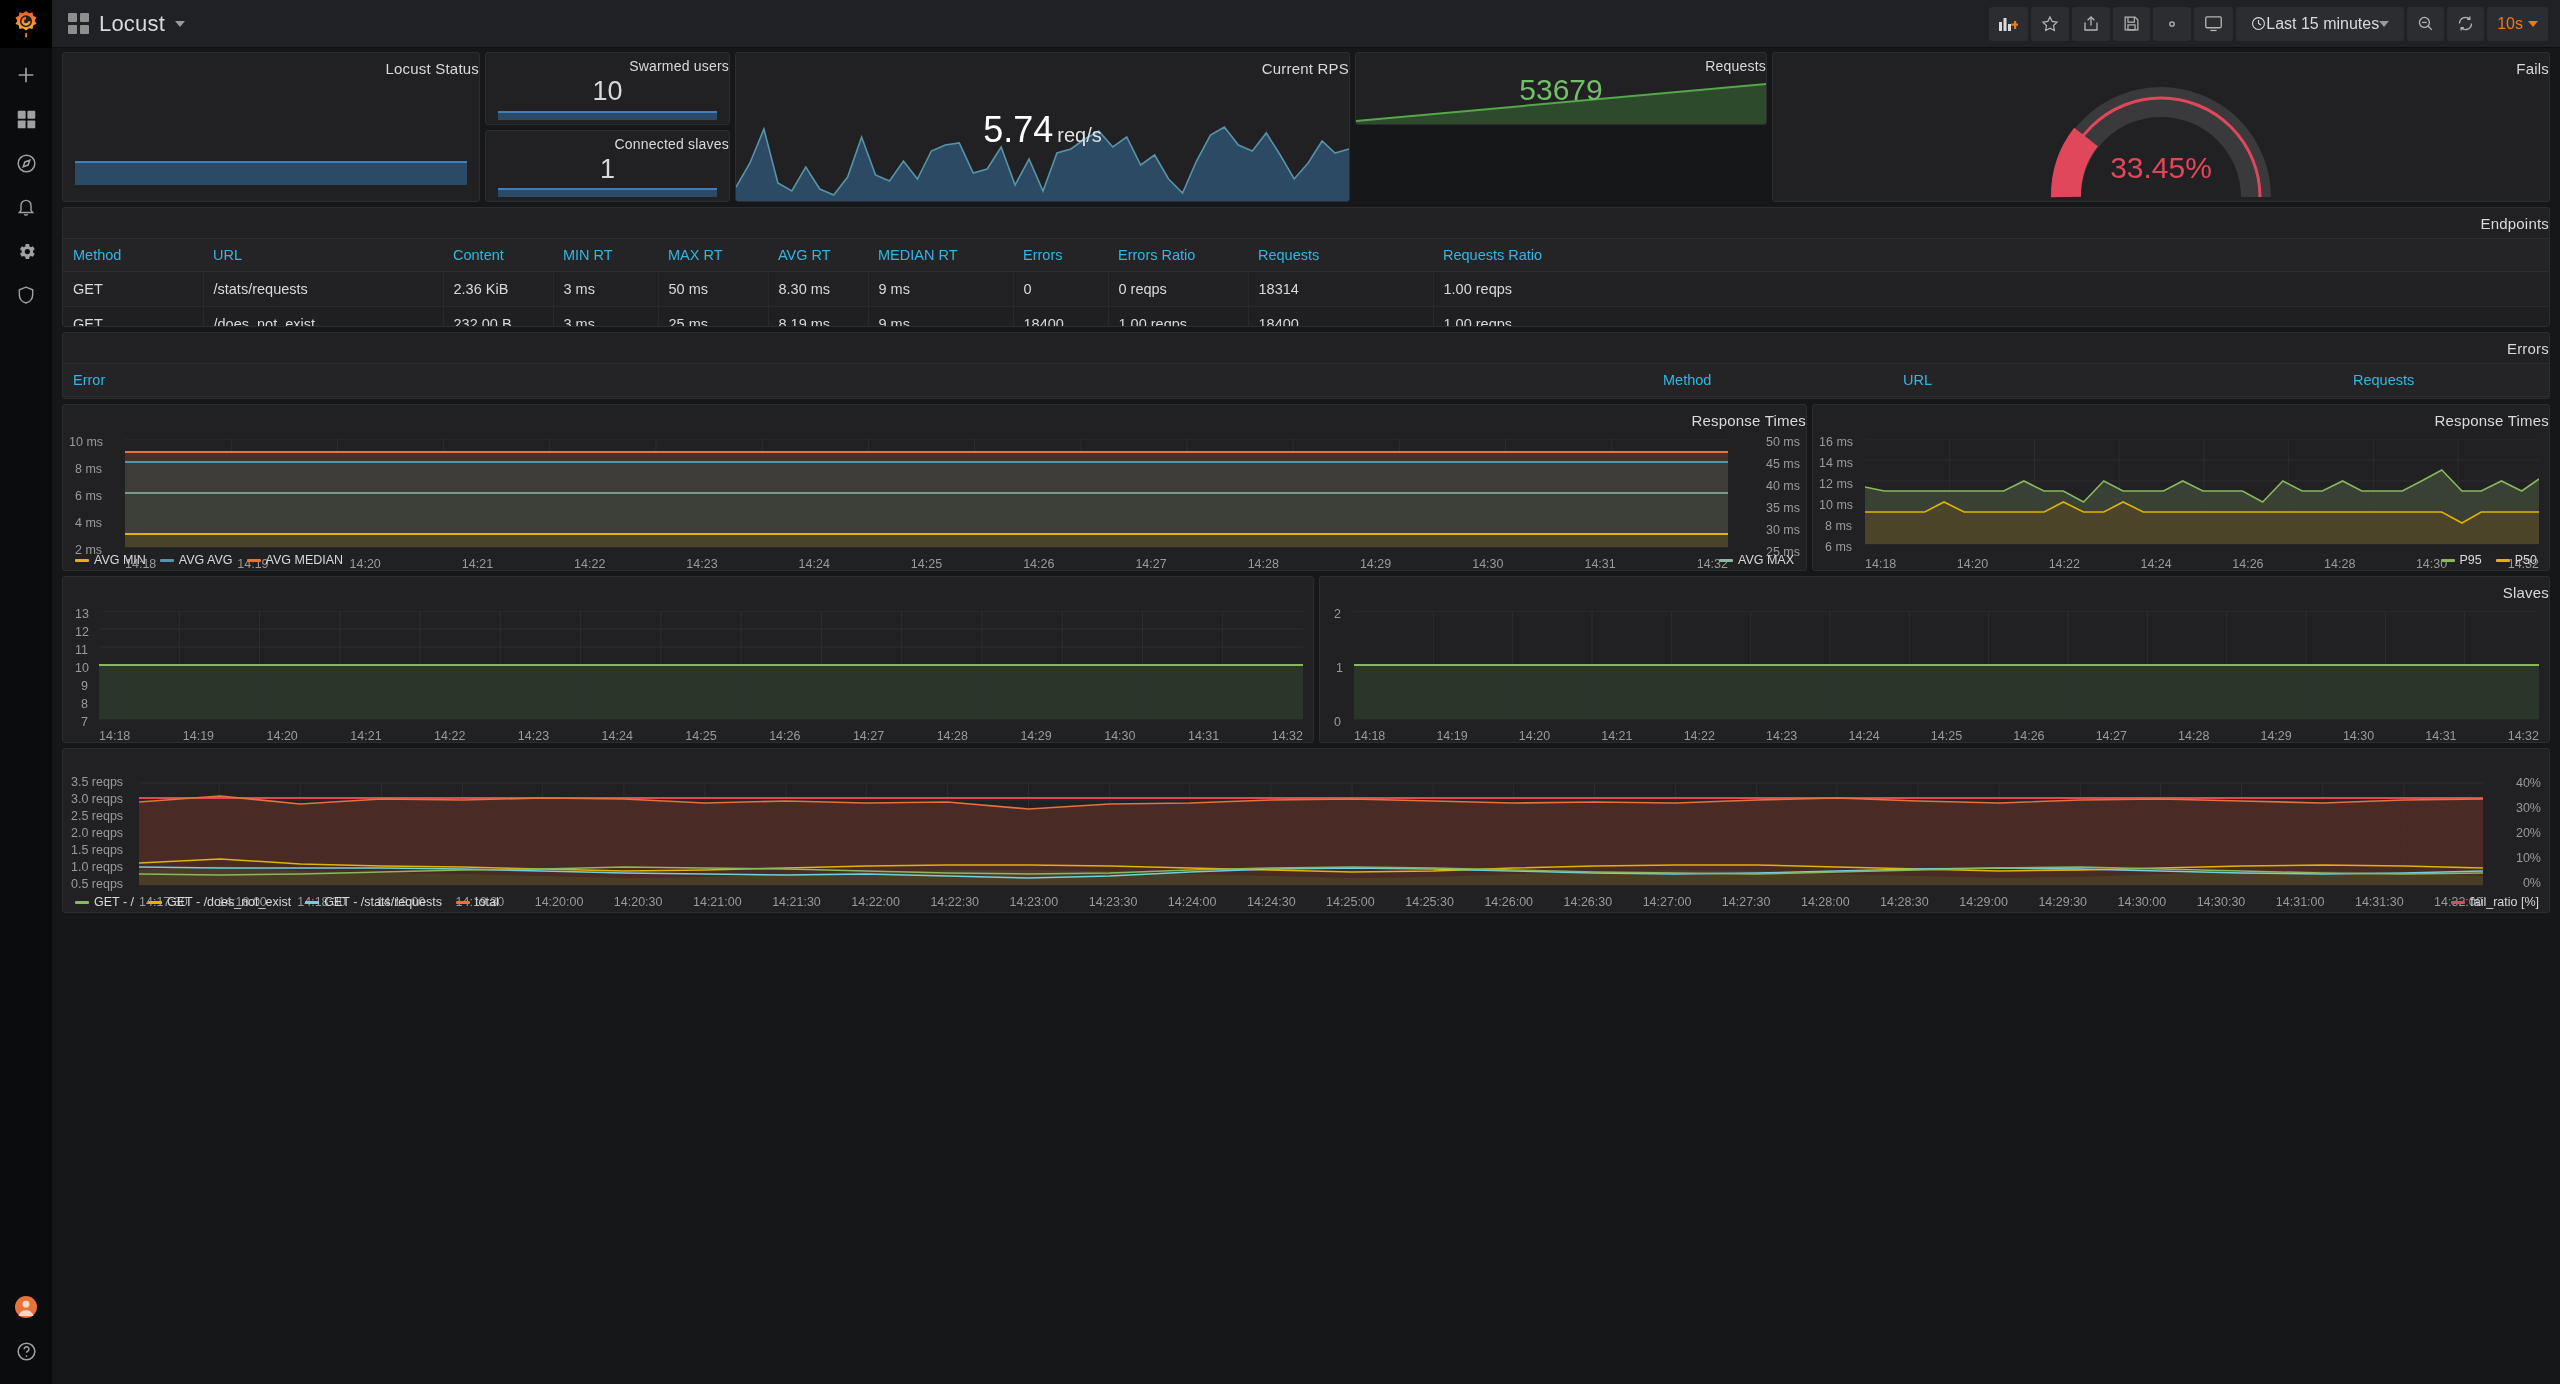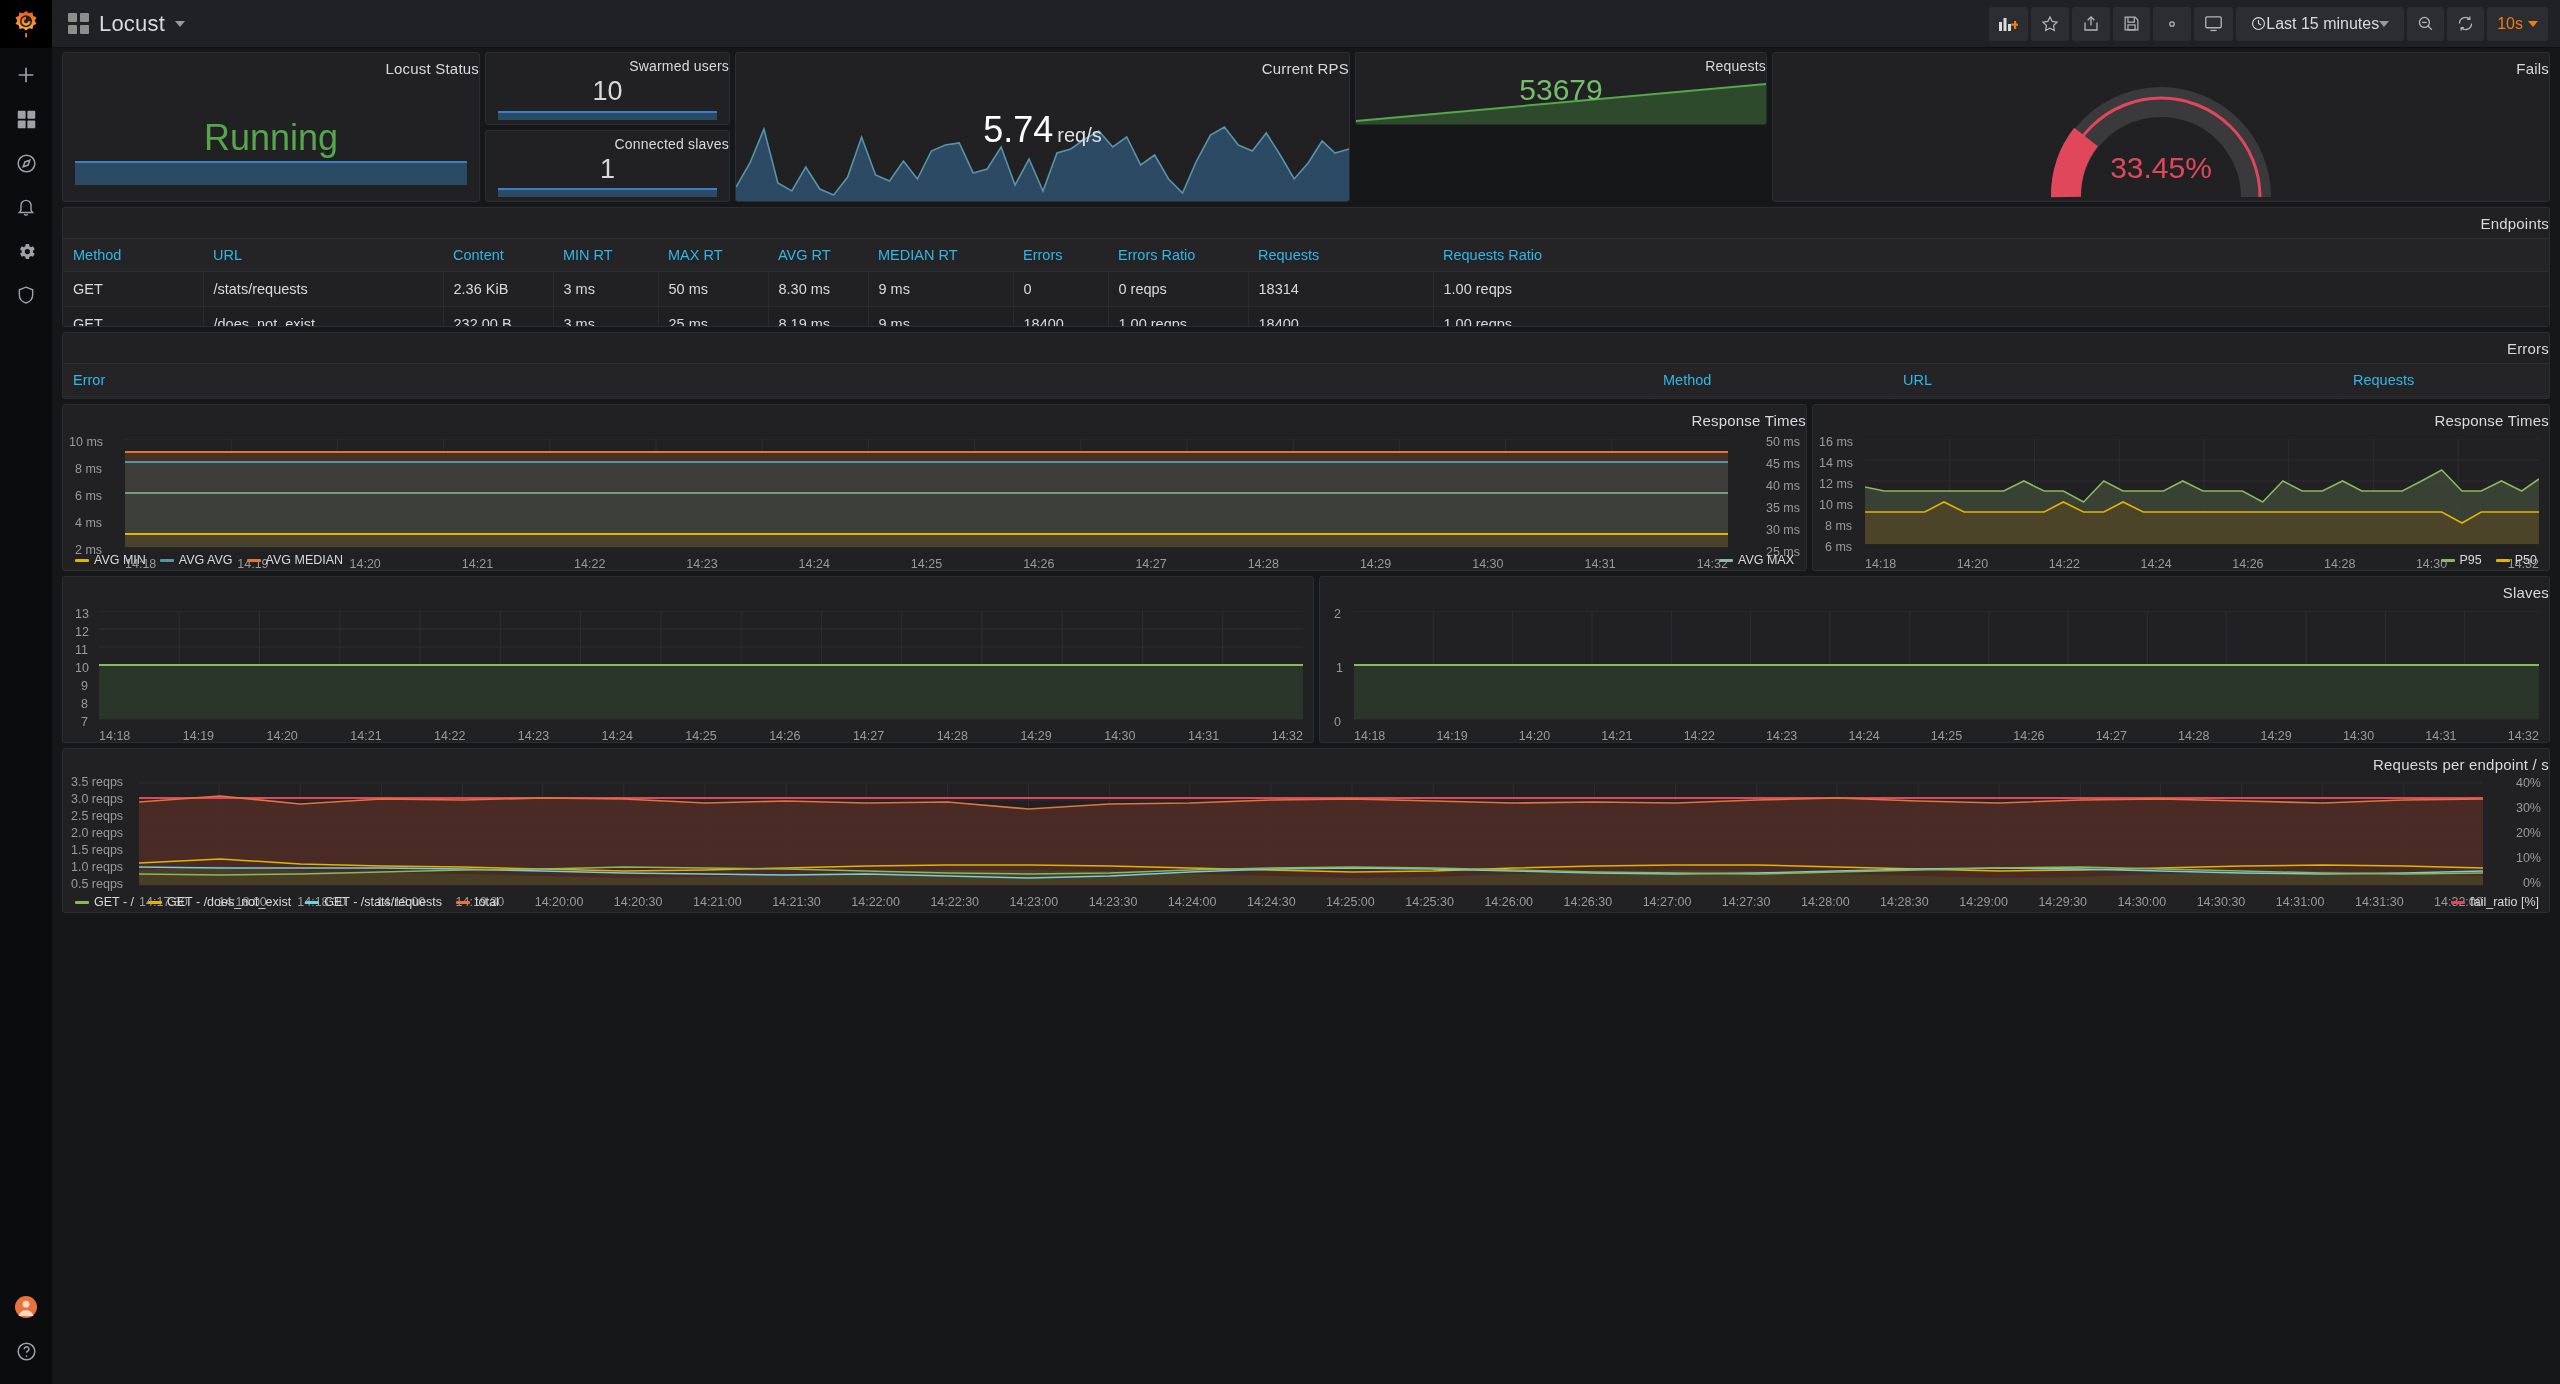--- a/index.html
+++ b/index.html
@@ -235,21 +235,20 @@
     </svg>
   </div>
 </div>
 
 <div id="board">
 
   <div class="row" style="height:150px">
 
     <div class="panel" style="width:418px">
       <div class="panel-title">Locust Status</div>
-      <div class="singlestat-value" style="margin-top:40px;font-size:36px;color:#56a64b">Running</div>
       <div class="sparkbar" style="height:24px;background:#2b4a66;border-top:2px solid #3b80c4;margin:0 12px 8px 12px;left:0;right:0;bottom:8px"></div>
     </div>
 
     <div style="display:flex;flex-direction:column;gap:5px;width:245px">
       <div class="panel" style="height:72.5px">
         <div class="panel-title" style="font-size:14px;padding-top:5px">Swarmed users</div>
         <div class="singlestat-value" style="margin-top:2px;font-size:27px;color:#d8d9da">10</div>
         <div class="sparkbar" style="height:9px;background:#2b4a66;border-top:2px solid #3b80c4;margin:0 12px;left:0;right:0;bottom:4px"></div>
       </div>
       <div class="panel" style="height:72.5px">
@@ -611,21 +610,20 @@
           <span class="axis-label" style="position:static">14:29</span>
           <span class="axis-label" style="position:static">14:30</span>
           <span class="axis-label" style="position:static">14:31</span>
           <span class="axis-label" style="position:static">14:32</span>
         </div>
       </div>
     </div>
   </div>
 
   <div class="panel" style="height:165px">
-    <div class="panel-title">Requests per endpoint / s</div>
     <div class="graph-body">
       <div class="axis-label" style="left:8px;top:0px">3.5 reqps</div>
       <div class="axis-label" style="left:8px;top:17px">3.0 reqps</div>
       <div class="axis-label" style="left:8px;top:34px">2.5 reqps</div>
       <div class="axis-label" style="left:8px;top:51px">2.0 reqps</div>
       <div class="axis-label" style="left:8px;top:68px">1.5 reqps</div>
       <div class="axis-label" style="left:8px;top:85px">1.0 reqps</div>
       <div class="axis-label" style="left:8px;top:102px">0.5 reqps</div>
 
       <div class="axis-label" style="right:8px;top:1px">40%</div>

